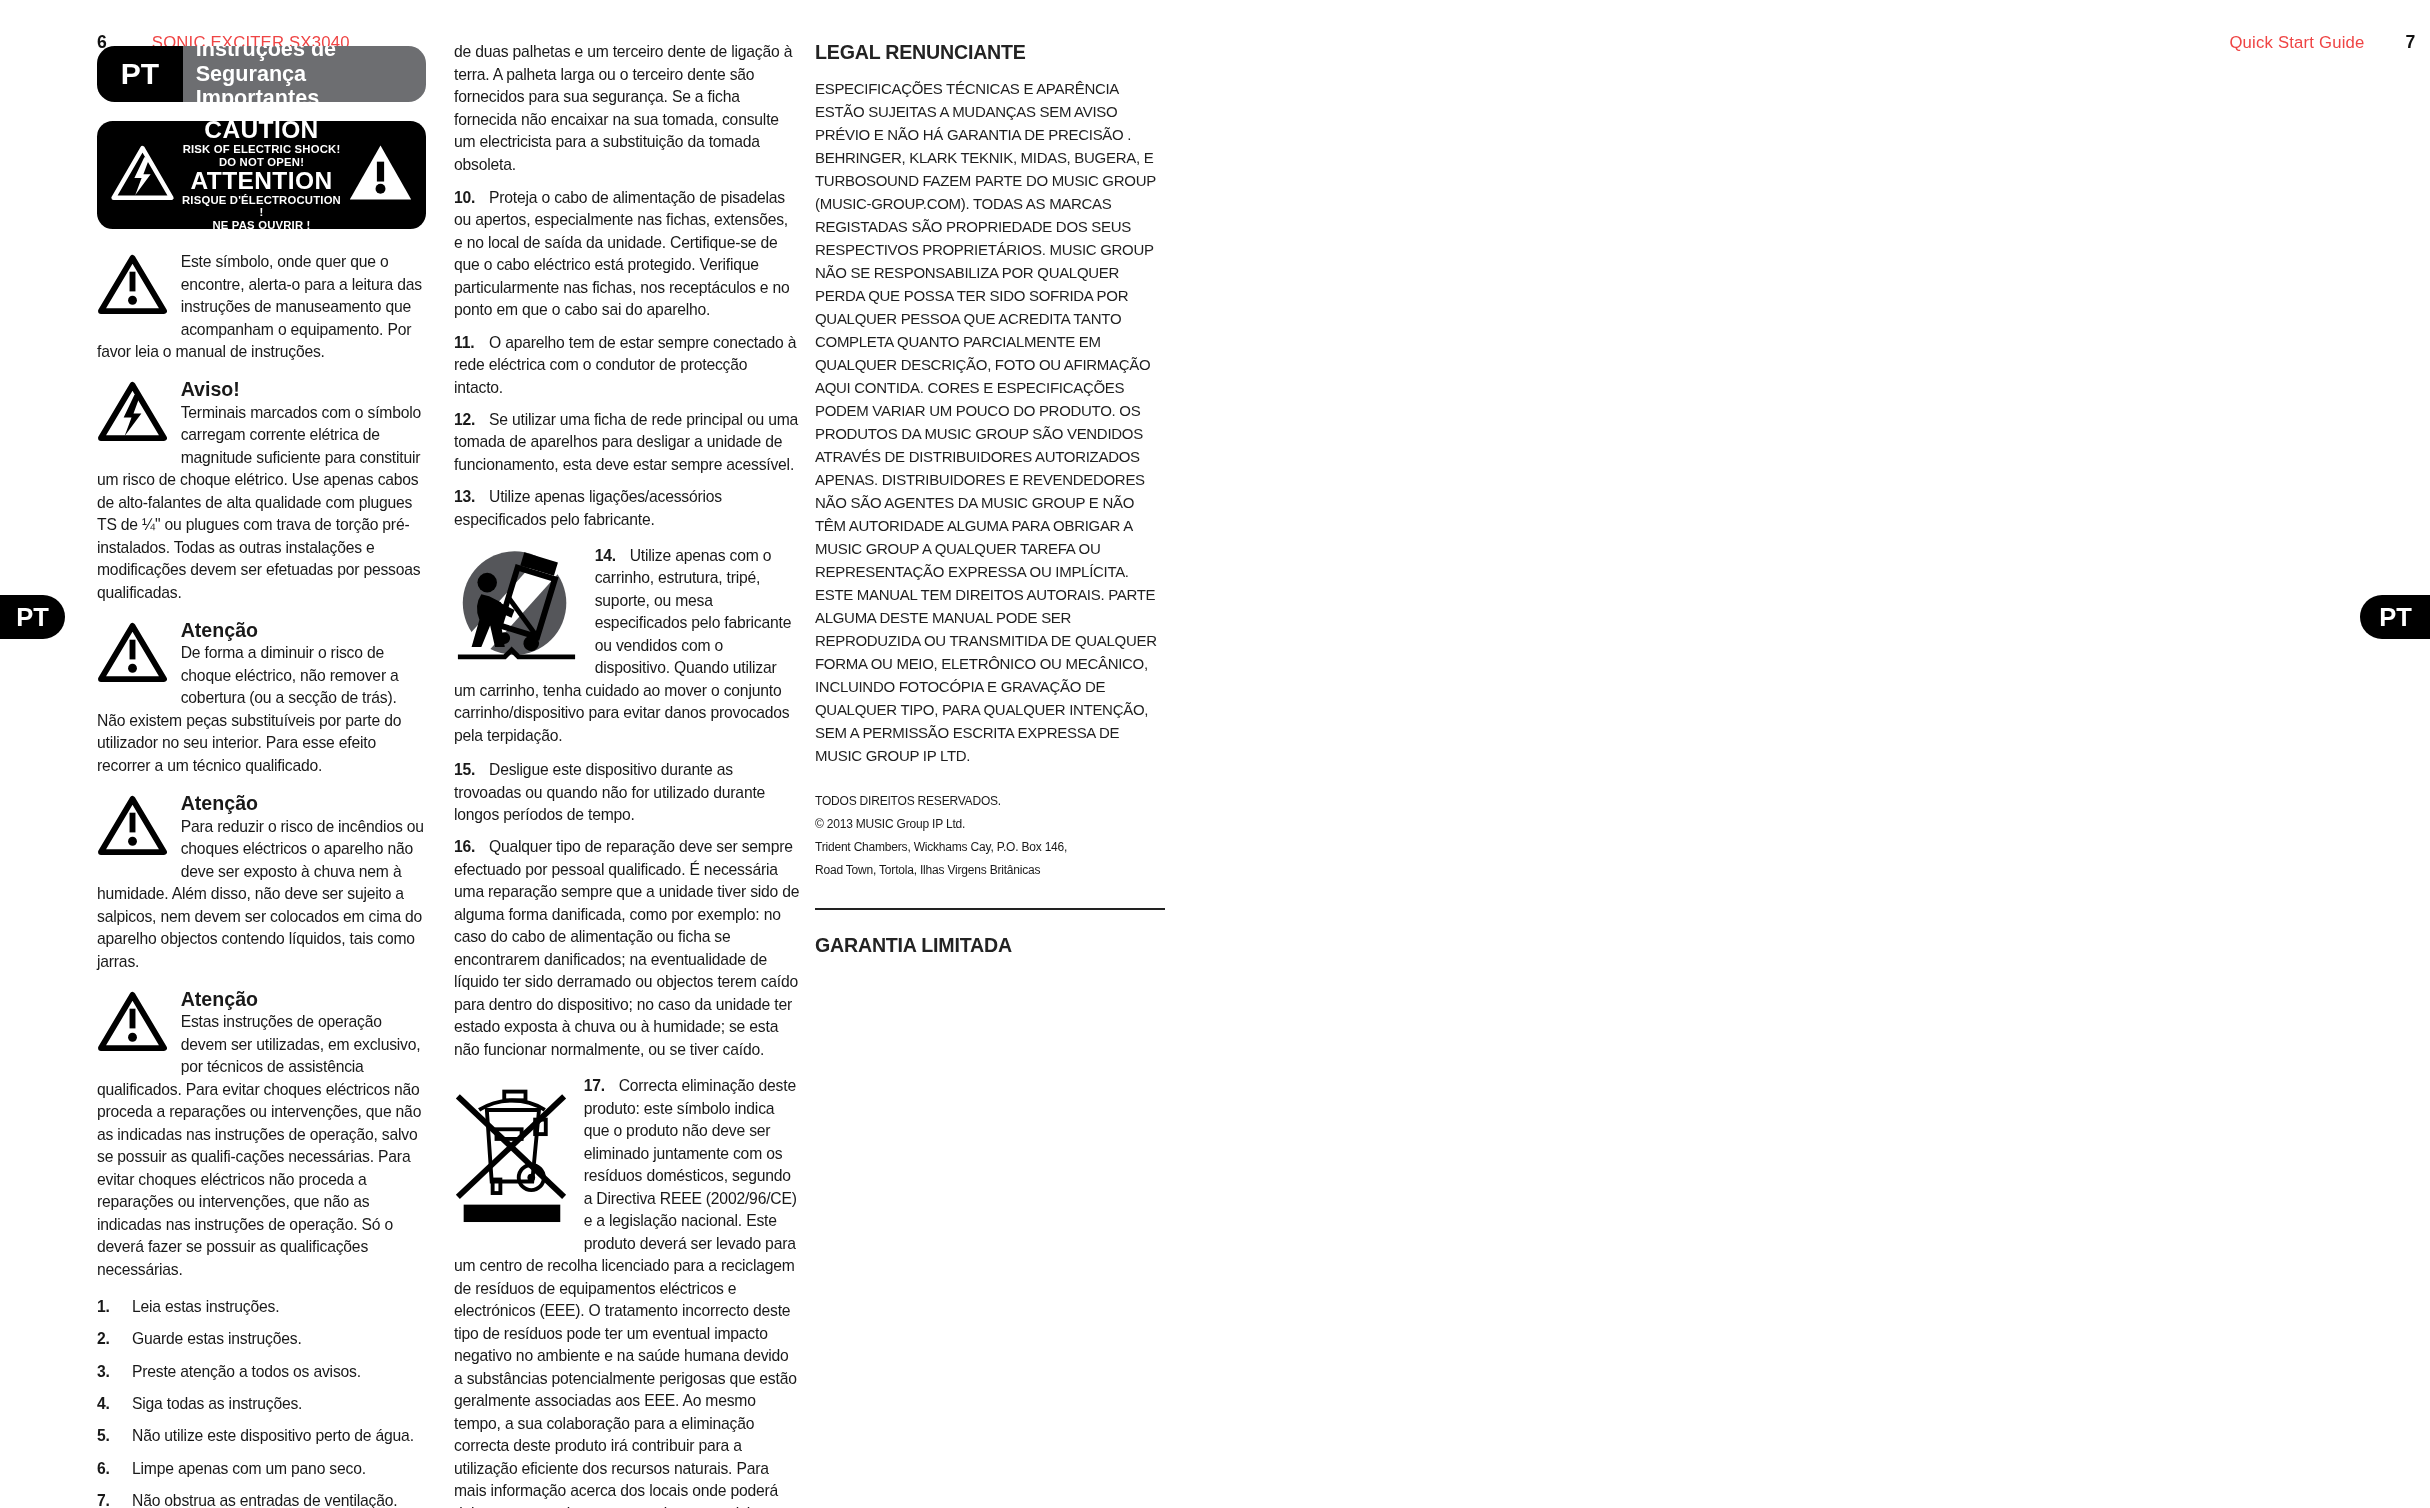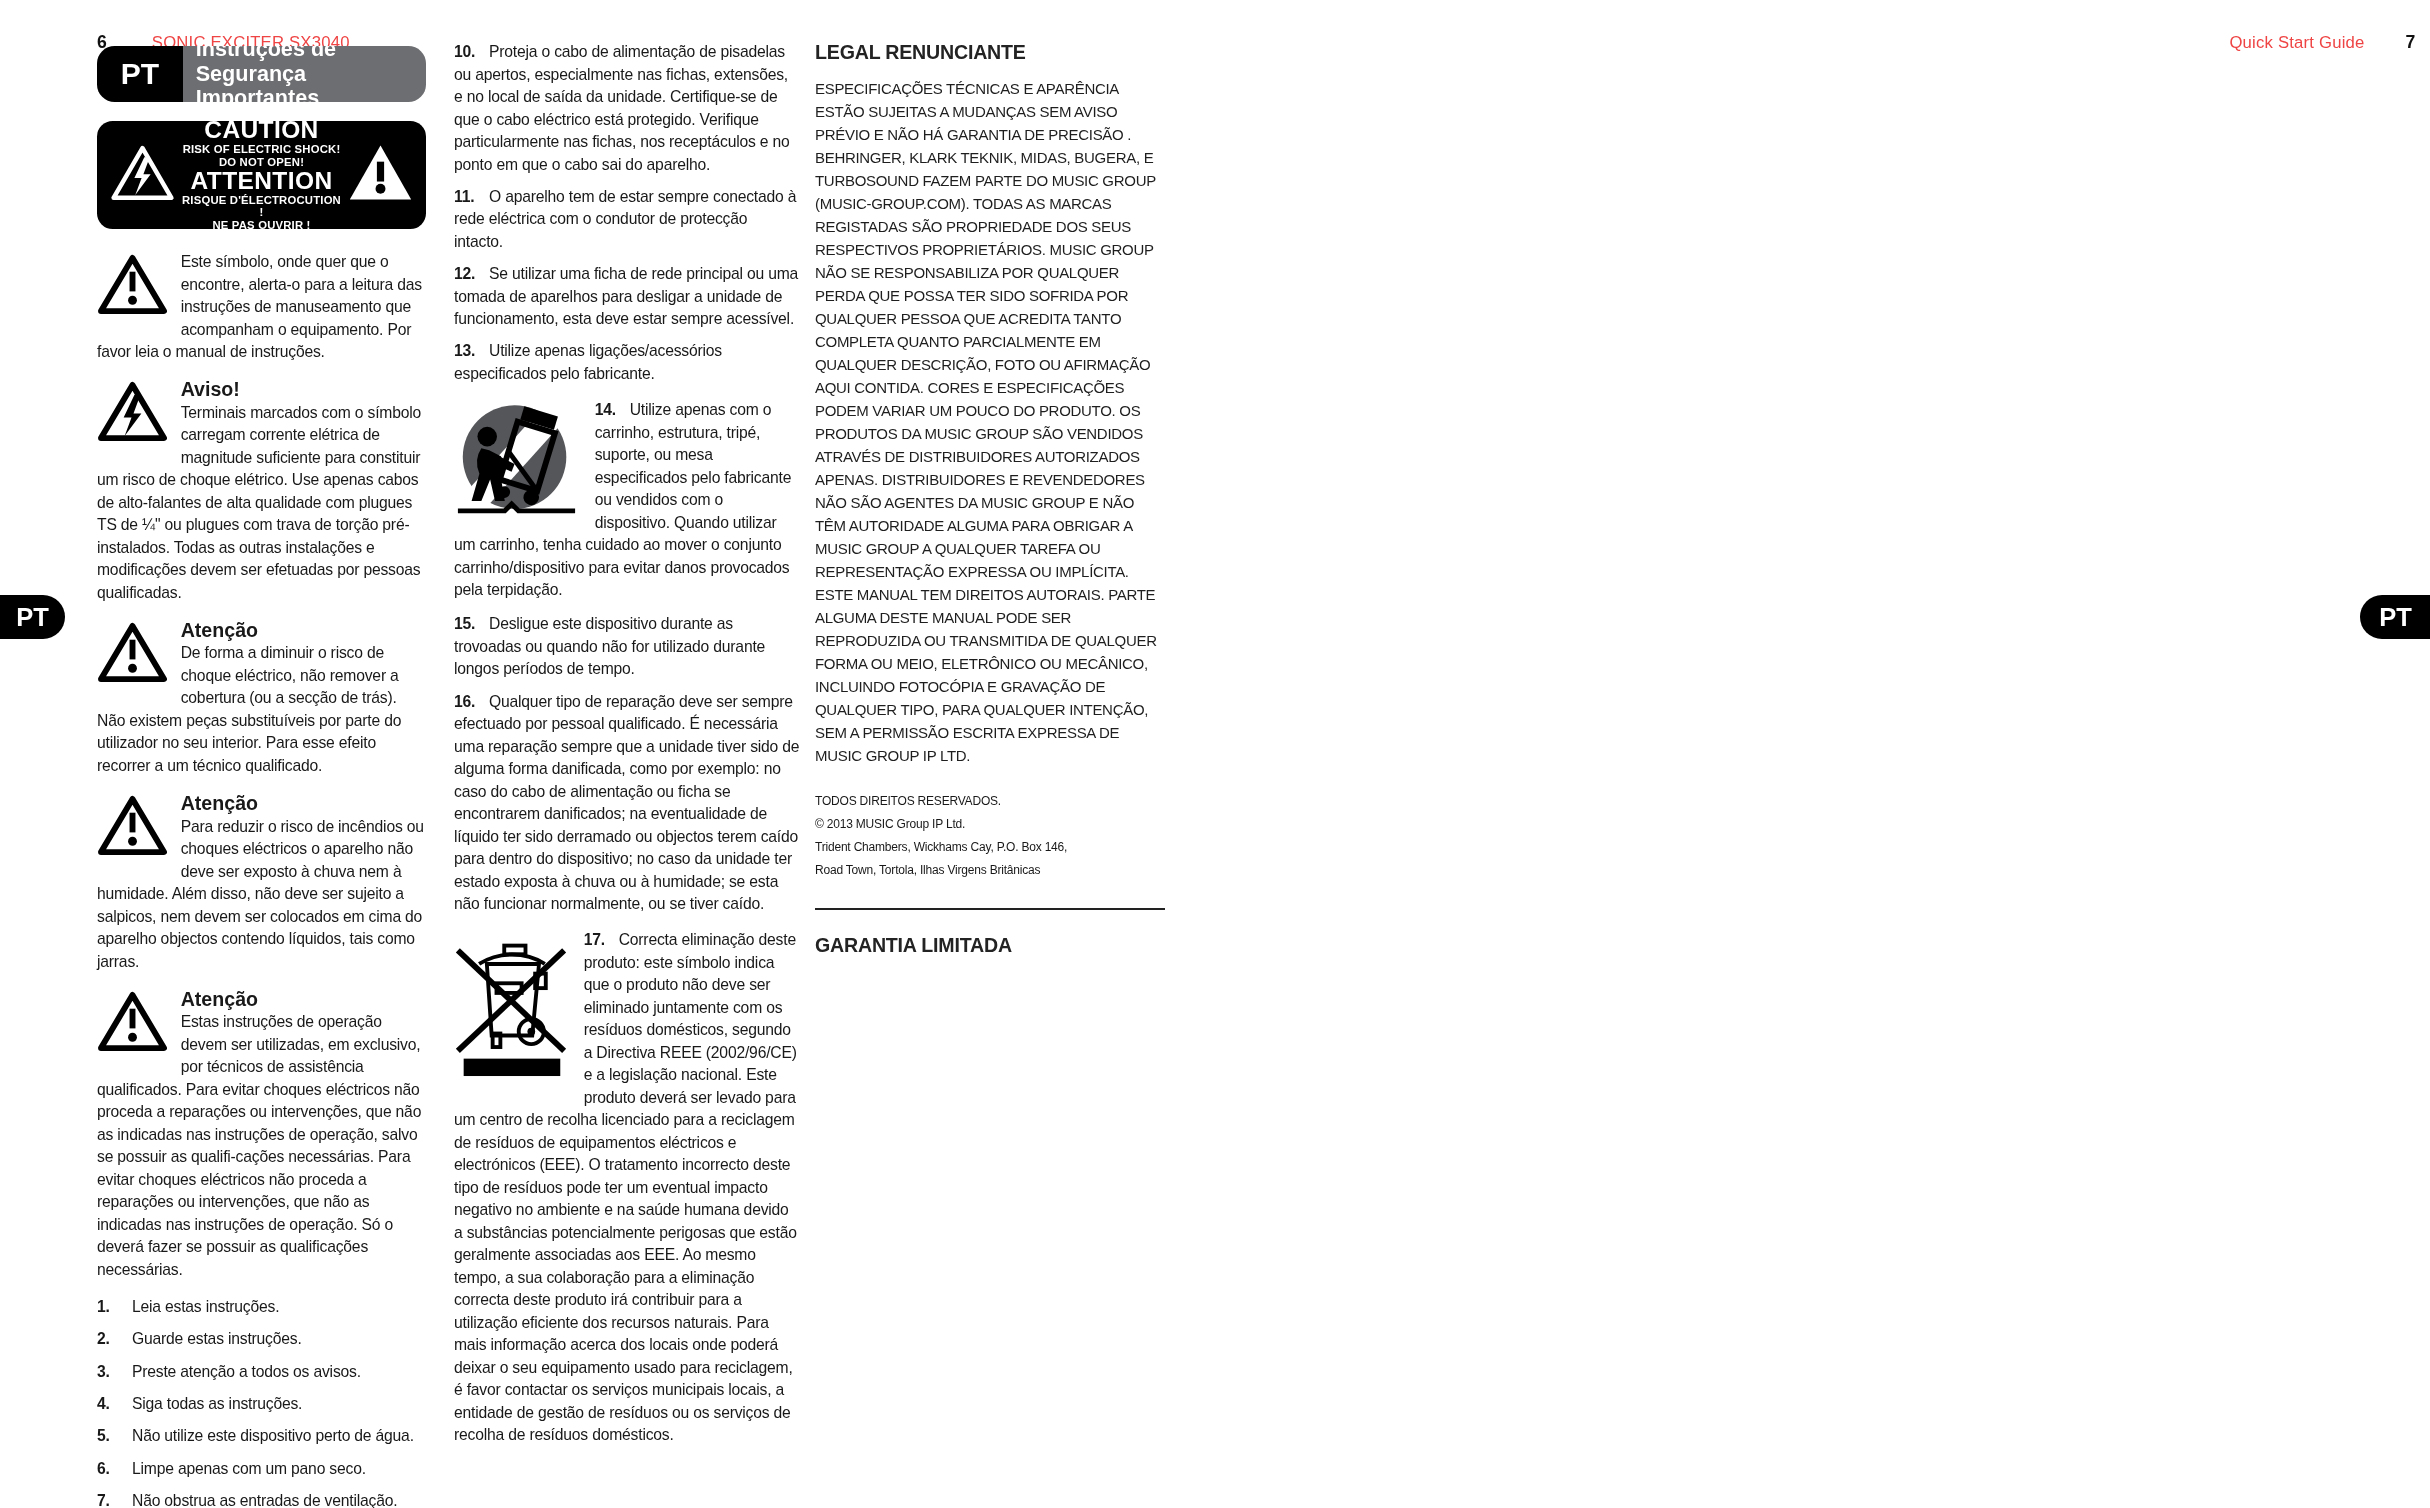--- a/index.html
+++ b/index.html
@@ -171,20 +171,21 @@
     <p class="num-item body-txt"><span class="n">2.</span><span>Guarde estas instruções.</span></p>
     <p class="num-item body-txt"><span class="n">3.</span><span>Preste atenção a todos os avisos.</span></p>
     <p class="num-item body-txt"><span class="n">4.</span><span>Siga todas as instruções.</span></p>
     <p class="num-item body-txt"><span class="n">5.</span><span>Não utilize este dispositivo perto de água.</span></p>
     <p class="num-item body-txt"><span class="n">6.</span><span>Limpe apenas com um pano seco.</span></p>
     <p class="num-item body-txt"><span class="n">7.</span><span>Não obstrua as entradas de ventilação. Instale de acordo com as instruções do fabricante.</span></p>
 
   </div>
 
   <div class="col2">
+    <p class="body-txt" style="margin-bottom:10.8px;">de duas palhetas e um terceiro dente de ligação à terra. A palheta larga ou o terceiro dente são fornecidos para sua segurança. Se a ficha fornecida não encaixar na sua tomada, consulte um electricista para a substituição da tomada obsoleta.</p>
 
     <p class="num-item body-txt"><span class="n">10.</span><span>Proteja o cabo de alimentação de pisadelas ou apertos, especialmente nas fichas, extensões, e no local de saída da unidade. Certifique-se de que o cabo eléctrico está protegido. Verifique particularmente nas fichas, nos receptáculos e no ponto em que o cabo sai do aparelho.</span></p>
     <p class="num-item body-txt"><span class="n">11.</span><span>O aparelho tem de estar sempre conectado à rede eléctrica com o condutor de protecção intacto.</span></p>
     <p class="num-item body-txt"><span class="n">12.</span><span>Se utilizar uma ficha de rede principal ou uma tomada de aparelhos para desligar a unidade de funcionamento, esta deve estar sempre acessível.</span></p>
     <p class="num-item body-txt"><span class="n">13.</span><span>Utilize apenas ligações/acessórios especificados pelo fabricante.</span></p>
 
     <div class="num-item body-txt clr" style="margin-top:13.7px;">
       <div class="f-icon">
         <svg width="125" height="118" viewBox="0 0 128 120">
           <circle cx="62" cy="55" r="53" fill="#55565a"></circle>

